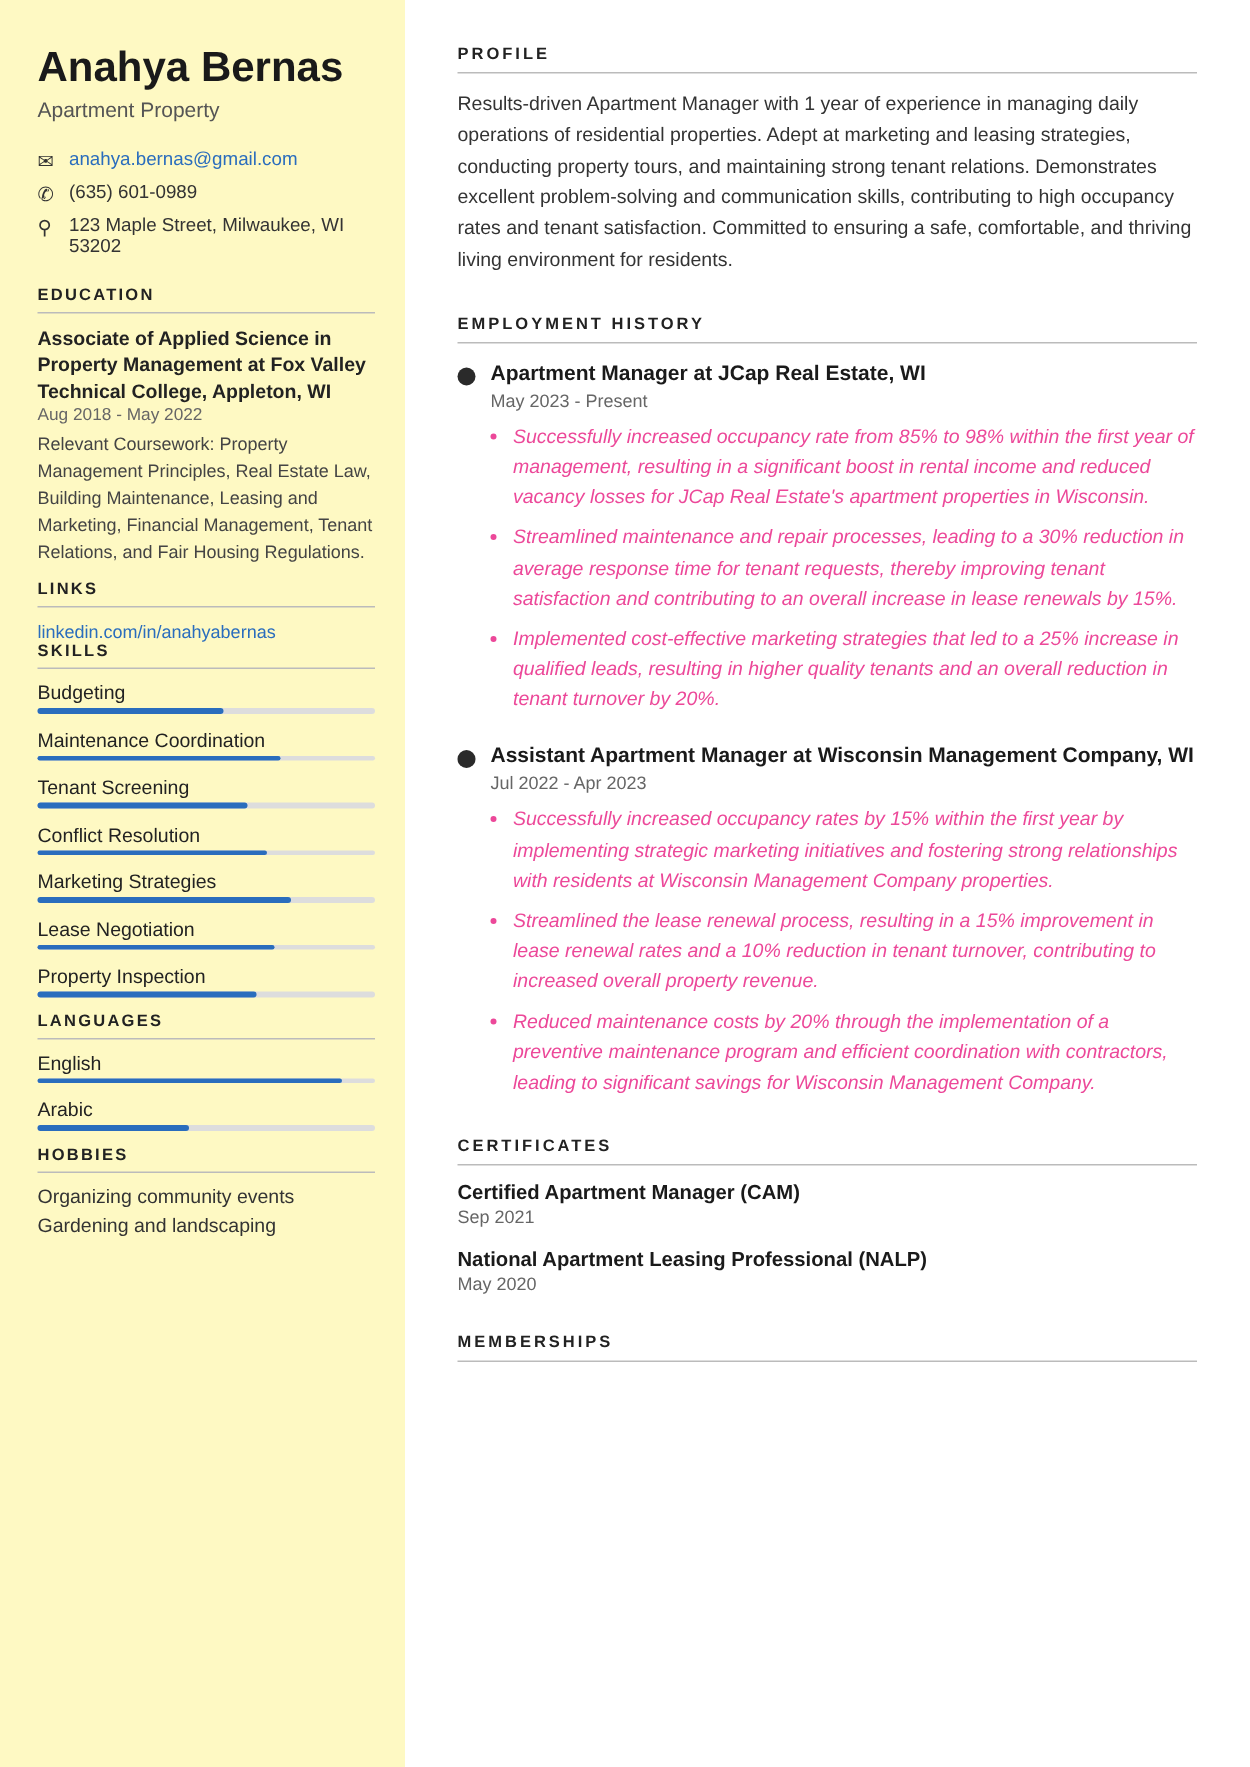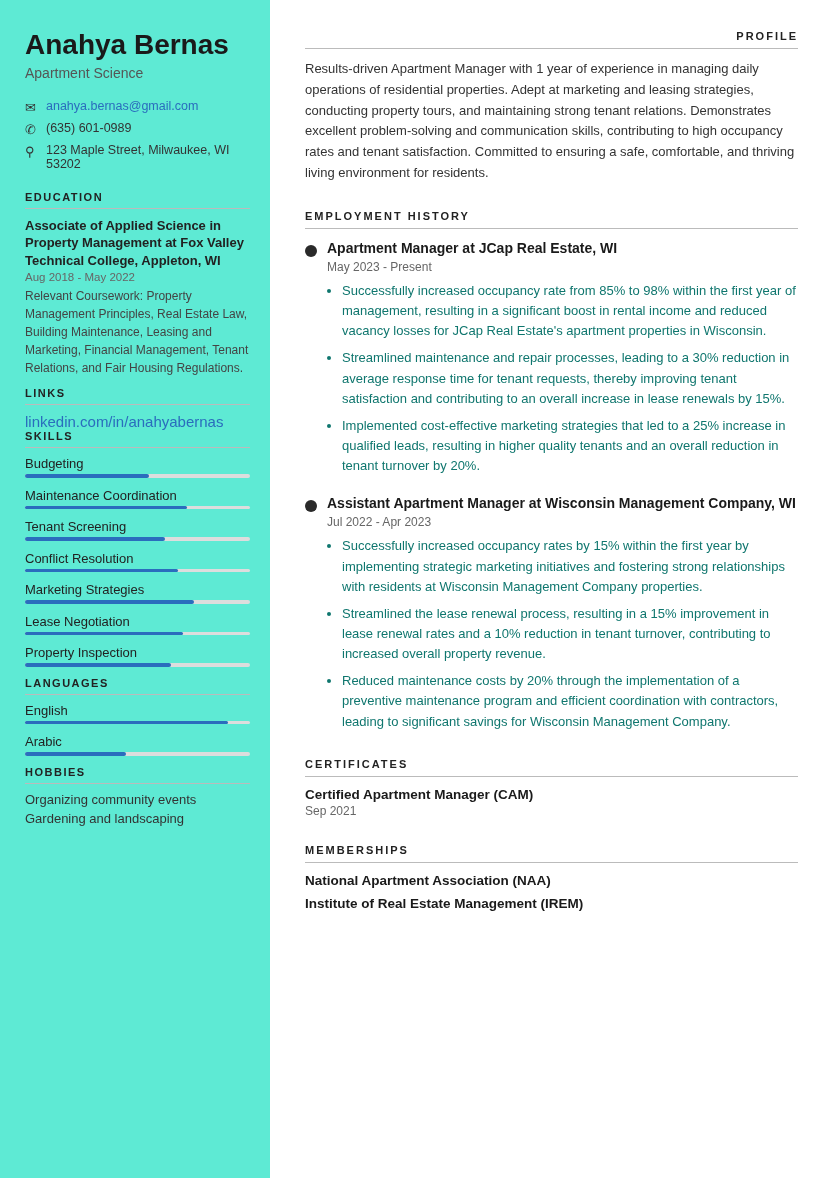--- a/index.html
+++ b/index.html
@@ -8,21 +8,21 @@
       font-size: 13px;
       color: #222;
       background: #fff;
       display: flex;
       width: 833px;
       min-height: 1178px;
     }
     .sidebar {
       width: 270px;
       min-width: 270px;
-      background: #5eead4;
+      background: #fef9c3;
       padding: 30px 20px 30px 25px;
     }
     .main {
       flex: 1;
       padding: 30px 35px 30px 35px;
       background: #fff;
     }
     .name {
       font-size: 28px;
       font-weight: 700;
@@ -87,21 +87,21 @@
       color: #444;
       line-height: 1.5;
       margin-top: 4px;
     }
     .links-list {
       list-style: none;
       margin-top: 4px;
     }
     .links-list li a {
       color: #2a6dbd;
-      font-size: 15px;
+      font-size: 12px;
       text-decoration: none;
     }
     .skill-item {
       margin-bottom: 10px;
     }
     .skill-label {
       font-size: 13px;
       margin-bottom: 3px;
     }
     .skill-bar-bg {
@@ -138,21 +138,20 @@
       letter-spacing: 2px;
       text-transform: uppercase;
       color: #222;
       margin-bottom: 10px;
       margin-top: 26px;
       padding-bottom: 6px;
       border-bottom: 1.5px solid #bbb;
     }
     .main-section-title:first-child {
       margin-top: 0;
-      text-align: right;
     }
     .profile-text {
       font-size: 13px;
       color: #333;
       line-height: 1.6;
     }
     .job-entry {
       margin-bottom: 18px;
     }
     .job-header {
@@ -179,23 +178,24 @@
       font-size: 12px;
       color: #666;
       margin: 3px 0 7px 22px;
     }
     .job-bullets {
       margin-left: 22px;
       padding-left: 15px;
     }
     .job-bullets li {
       font-size: 13px;
-      color: #0f766e;
+      color: #ec4899;
       line-height: 1.55;
       margin-bottom: 7px;
+      font-style: italic;
     }
     .cert-entry {
       margin-bottom: 14px;
     }
     .cert-name {
       font-weight: 700;
       font-size: 13.5px;
       color: #1a1a1a;
     }
     .cert-date {
@@ -208,21 +208,21 @@
       font-size: 13.5px;
       color: #1a1a1a;
       margin-bottom: 8px;
     }
   </style>
 </head>
 <body>
 
 <div class="sidebar">
   <div class="name">Anahya Bernas</div>
-  <div class="job-title">Apartment Science</div>
+  <div class="job-title">Apartment Property</div>
 
   <ul class="contact-list">
     <li>
       <span class="contact-icon">✉</span>
       <a href="#">anahya.bernas@gmail.com</a>
     </li>
     <li>
       <span class="contact-icon">✆</span>
       <span>(635) 601-0989</span>
     </li>
@@ -346,20 +346,20 @@
         </ul>
     </div>
     </div>
 
   <div class="main-section-title">CERTIFICATES</div>
   <div id="certs-container">
       <div class="cert-entry">
       <div class="cert-name">Certified Apartment Manager (CAM)</div>
       <div class="cert-date">Sep 2021</div>
     </div>
+      <div class="cert-entry">
+      <div class="cert-name">National Apartment Leasing Professional (NALP)</div>
+      <div class="cert-date">May 2020</div>
+    </div>
     </div>
 
   <div class="main-section-title">MEMBERSHIPS</div>
-  <div id="memberships-container">
-      <div class="membership-entry">National Apartment Association (NAA)</div>
-      <div class="membership-entry">Institute of Real Estate Management (IREM)</div>
-    </div>
 </div>
 
 </body></html>

